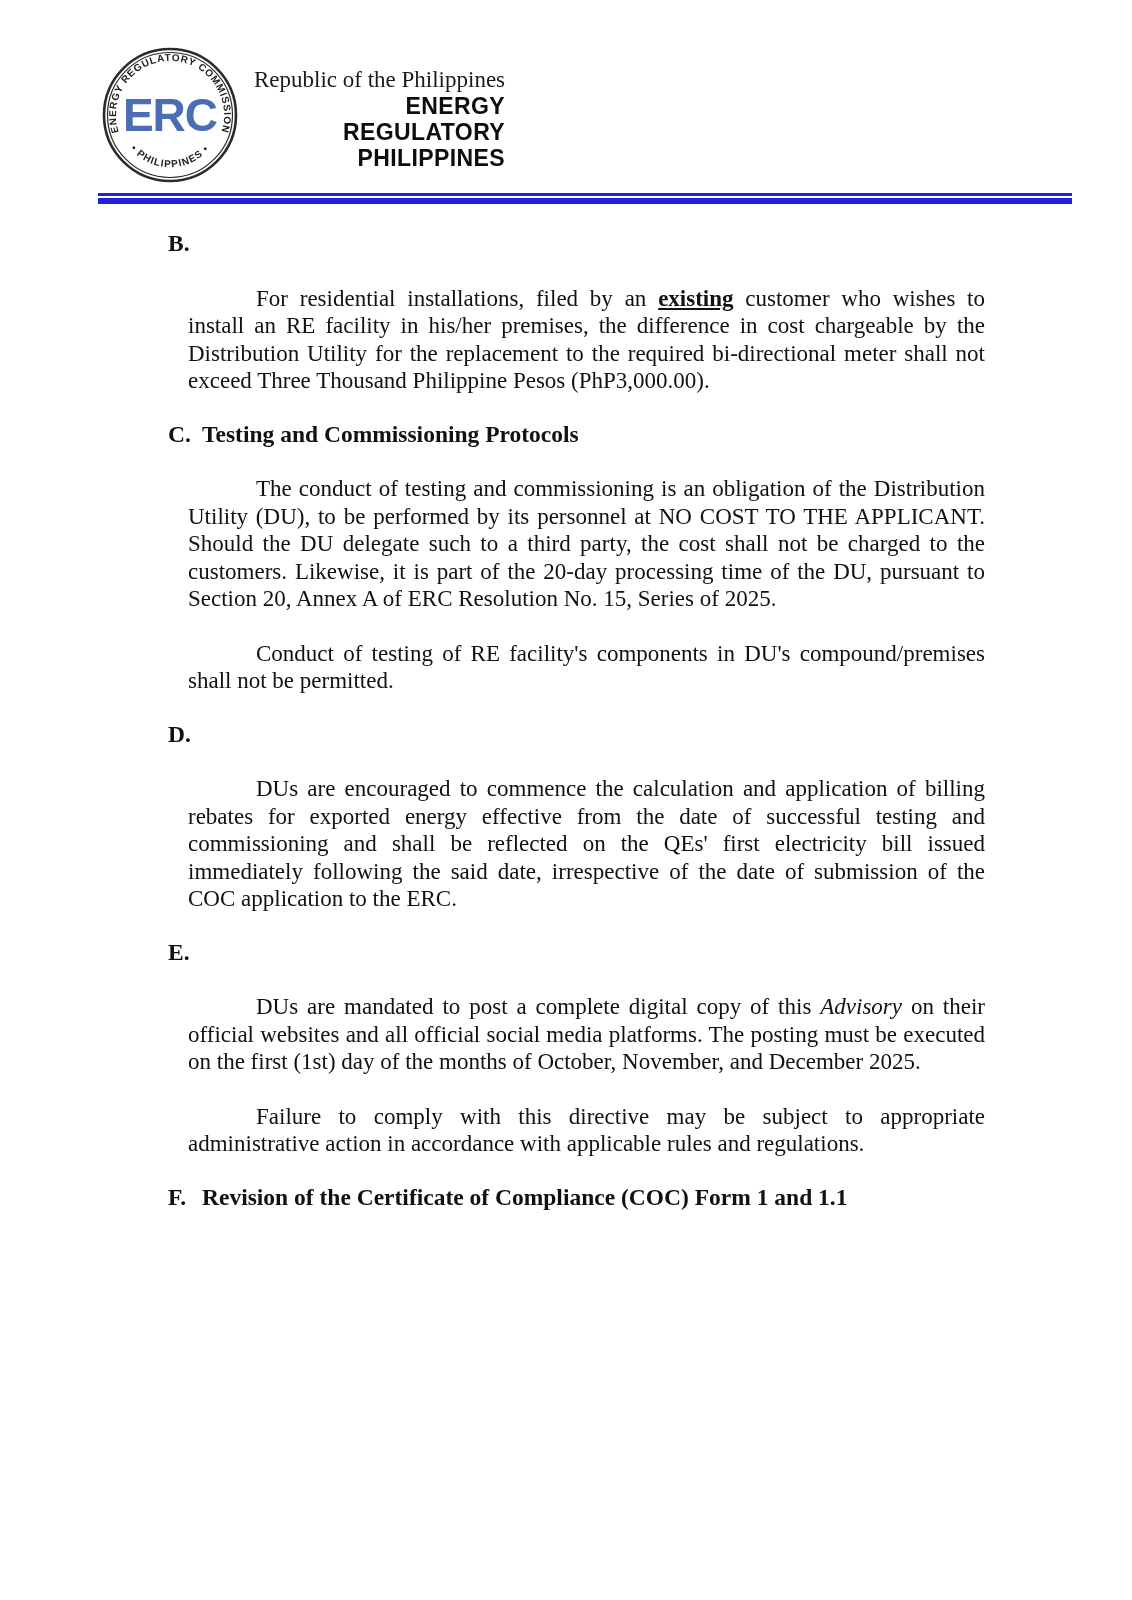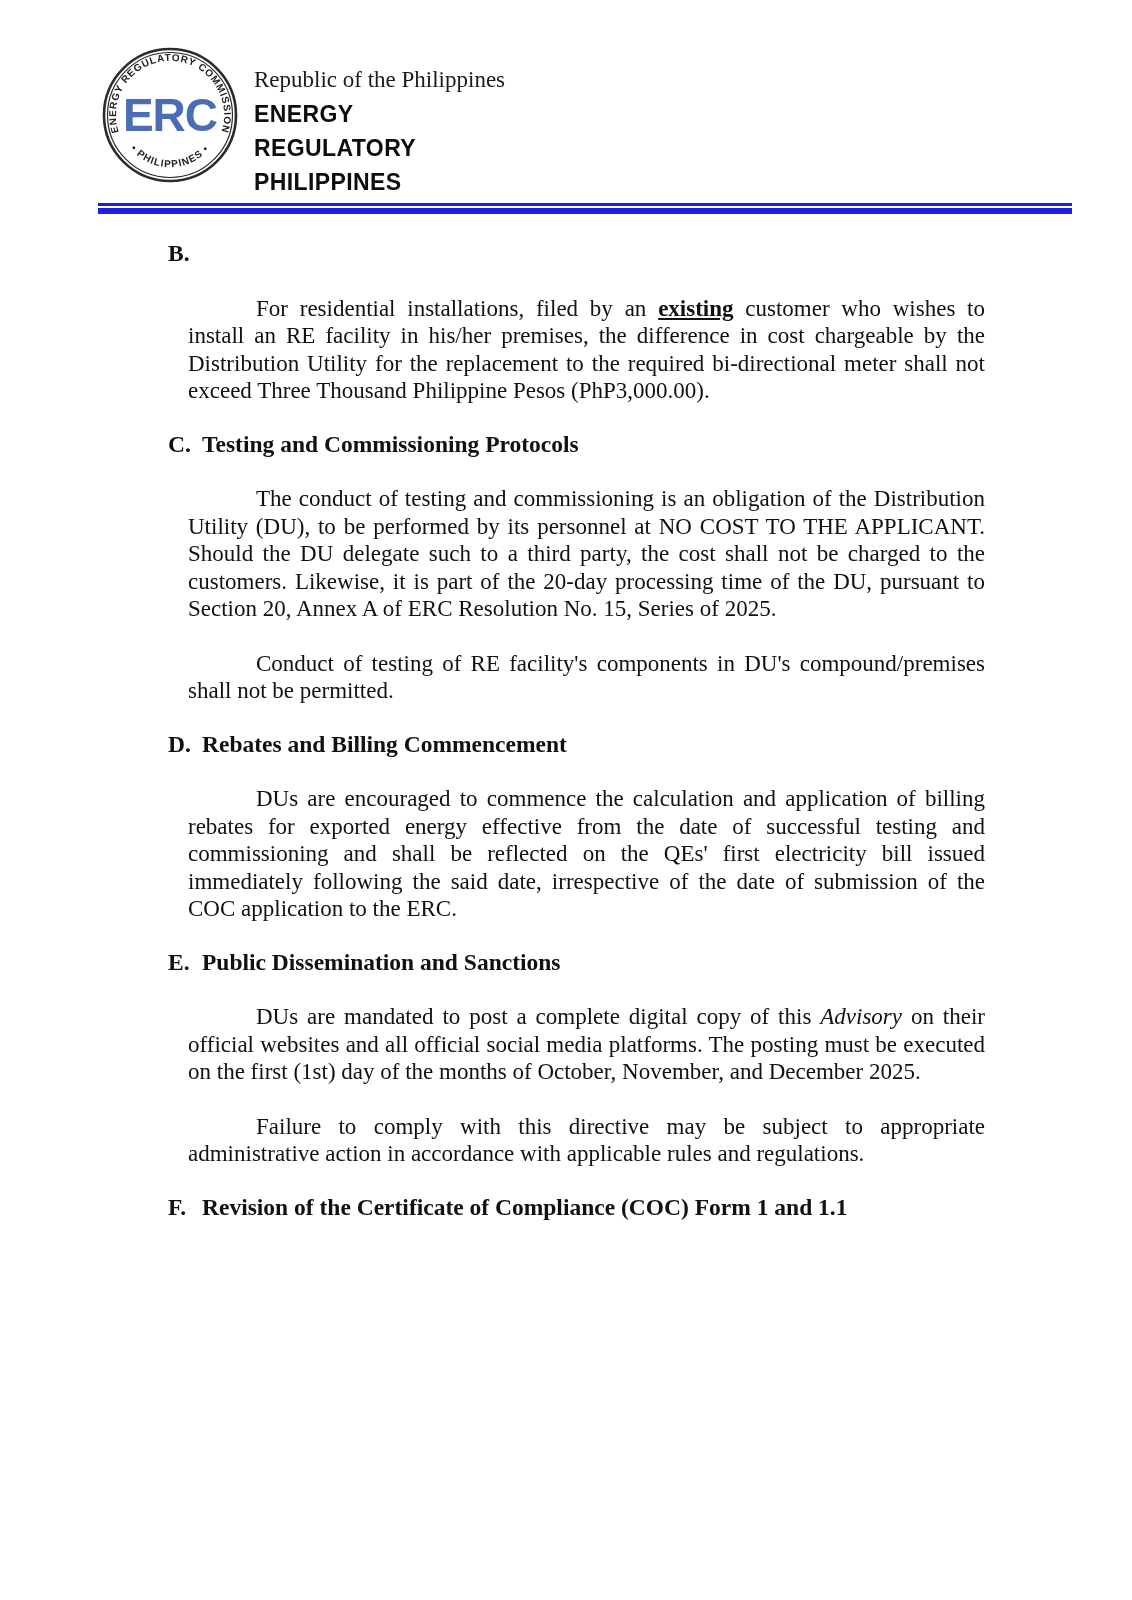--- a/index.html
+++ b/index.html
@@ -15,35 +15,34 @@
     overflow: hidden;
   }
 
   
   .letterhead {
     display: flex;
     align-items: flex-start;
     padding: 45px 0 0 100px;
   }
   .seal { width: 140px; height: 140px; flex: none; }
-  .agency-block { padding: 21px 0 0 14px; }
+  .agency-block { padding: 21px 0 0 14px; text-align: right; }
   .republic {
     font-family: "Liberation Serif", serif;
     font-size: 23px;
     line-height: 27px;
     color: #1a1a1a;
   }
   .agency-name div {
     font-family: "Liberation Sans", sans-serif;
     font-weight: bold;
     font-size: 23px;
     line-height: 26px;
     letter-spacing: 0.4px;
     color: #0d0d0d;
-    margin-top: 8px;
   }
 
   
   .divider { margin: 8px 60px 0 98px; }
   .divider .bar-thin  { height: 3px; background: #2020dd; }
   .divider .bar-gap   { height: 2px; background: #ffffff; }
   .divider .bar-thick { height: 6px; background: #2020dd; }
 
   
   .content {
@@ -117,28 +116,26 @@
         <h2 class="section-heading">
           <span class="letter">C.</span>
           <span>Testing and Commissioning Protocols</span>
         </h2>
         <p><span>The conduct of testing and commissioning is an obligation of the Distribution Utility (DU), to be performed by its personnel at NO COST TO THE APPLICANT. Should the DU delegate such to a third party, the cost shall not be charged to the customers. Likewise, it is part of the 20-day processing time of the DU, pursuant to Section 20, Annex A of ERC Resolution No. 15, Series of 2025.</span></p>
         <p><span>Conduct of testing of RE facility's components in DU's compound/premises shall not be permitted.</span></p>
       </section>
       <section>
         <h2 class="section-heading">
           <span class="letter">D.</span>
-          <span>Rebates and Billing Commencement</span>
         </h2>
         <p><span>DUs are encouraged to commence the calculation and application of billing rebates for exported energy effective from the date of successful testing and commissioning and shall be reflected on the QEs' first electricity bill issued immediately following the said date, irrespective of the date of submission of the COC application to the ERC.</span></p>
       </section>
       <section>
         <h2 class="section-heading">
           <span class="letter">E.</span>
-          <span>Public Dissemination and Sanctions</span>
         </h2>
         <p><span>DUs are mandated to post a complete digital copy of this </span><span class="run-italic">Advisory</span><span> on their official websites and all official social media platforms. The posting must be executed on the first (1st) day of the months of October, November, and December 2025.</span></p>
         <p><span>Failure to comply with this directive may be subject to appropriate administrative action in accordance with applicable rules and regulations.</span></p>
       </section>
       <section>
         <h2 class="section-heading">
           <span class="letter">F.</span>
           <span>Revision of the Certificate of Compliance (COC) Form 1 and 1.1</span>
         </h2>
       </section>

